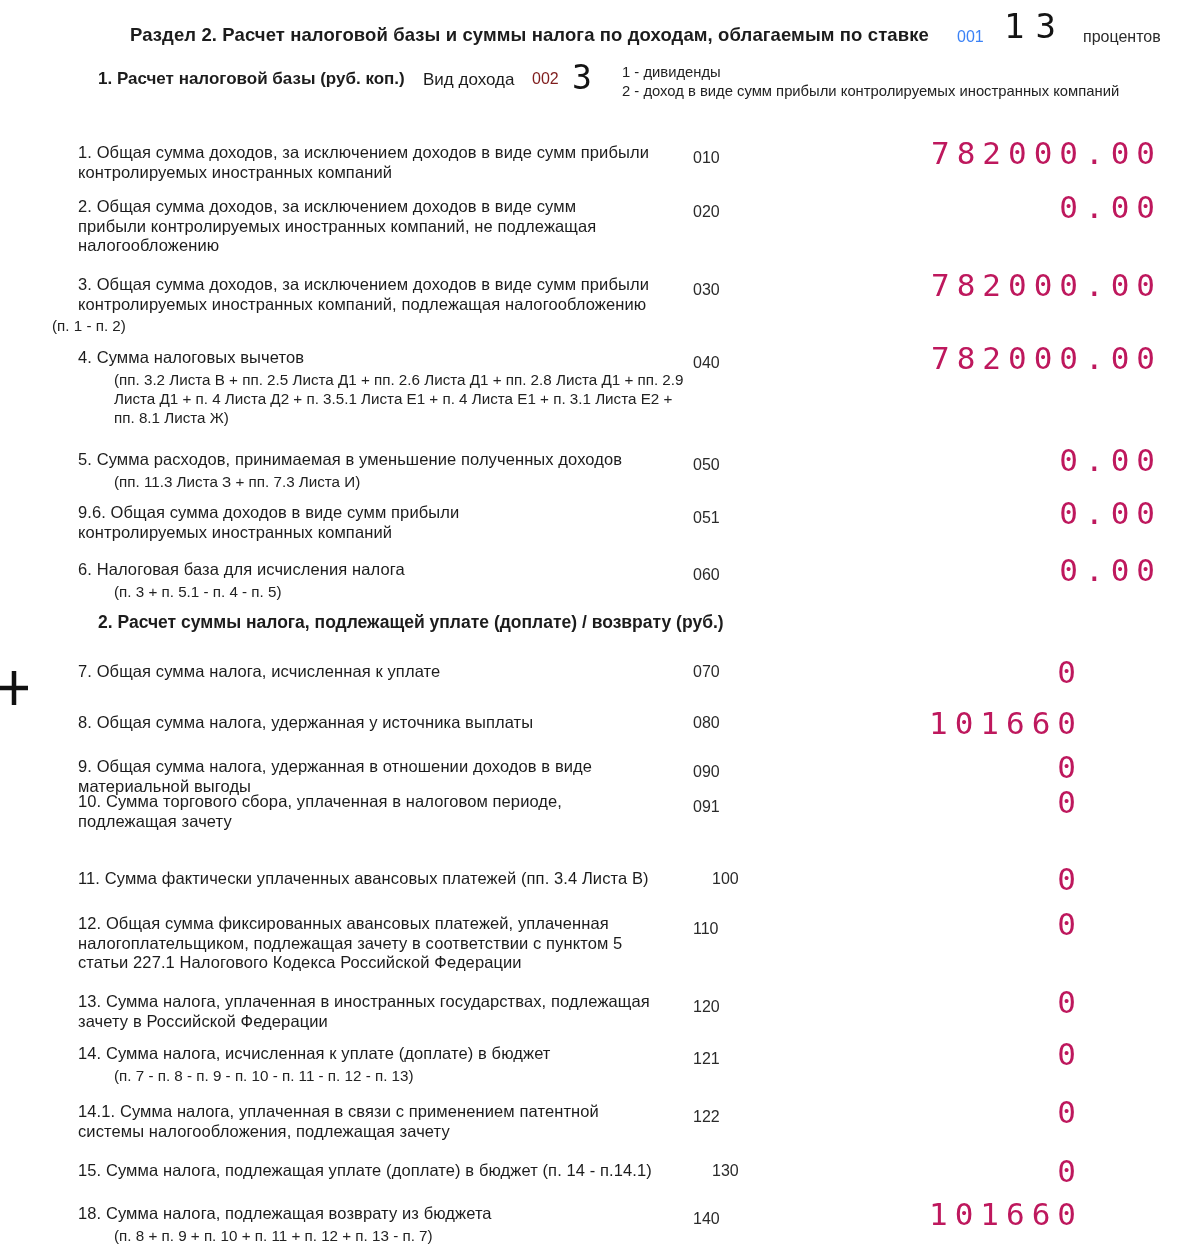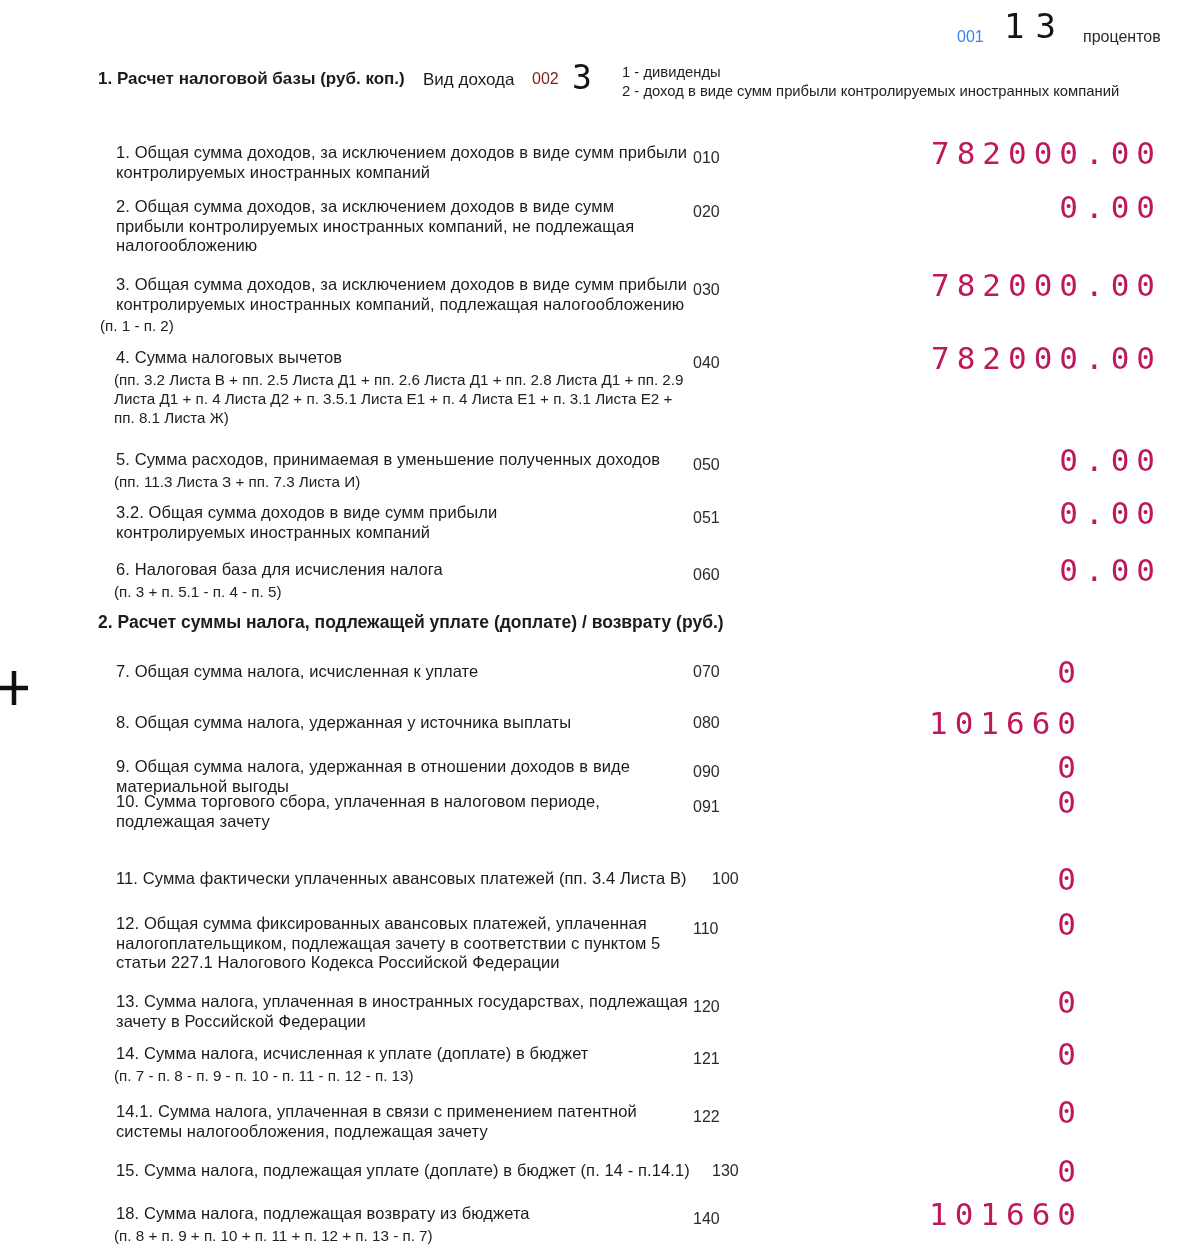--- a/index.html
+++ b/index.html
@@ -29,43 +29,44 @@
   .vid-code  { position: absolute; left: 532px; top: 70px; font-size: 16px; color: #7f1d1d; }
   .vid-value { position: absolute; left: 572px; top: 58px; font-size: 33px; letter-spacing: 6px; }
   .legend    { position: absolute; left: 622px; top: 63px; font-size: 14.8px; line-height: 18.8px; color: #222; }
   .legend div { white-space: nowrap; }
 
   
   .s2-head { position: absolute; left: 98px; top: 612px; font-weight: bold; font-size: 17.5px; }
 
   
   .row  { position: absolute; left: 0; width: 1178px; }
-  .lbl  { margin-left: 116px; font-size: 16.5px; line-height: 19.6px; letter-spacing: 0.1px; }
+  .lbl  { margin-left: 78px; font-size: 16.5px; line-height: 19.6px; letter-spacing: 0.1px; }
   .row.nowrap .lbl { white-space: nowrap; }
   .sub  { margin-left: 114px; max-width: 572px; font-size: 15.2px; line-height: 19px; margin-top: 2px; color: #222; }
-  .sub.flush { margin-left: 100px; }
+  .sub.flush { margin-left: 52px; }
   .code { position: absolute; left: 693px; top: 6px; font-size: 16px; color: #2a2a2a; }
   .row.single .code { top: 1px; }
   .row.codeshift .code { left: 712px; }
   .val  {
     position: absolute; right: 16px; top: -8px;
     font-family: "DejaVu Sans Mono", monospace;
     font-size: 31px; letter-spacing: 7px; color: #be185d;
     white-space: nowrap;
   }
   .row.s2 .val { right: 95px; }
 
   
   .plus-mark { position: absolute; left: 0; top: 670px; width: 30px; height: 36px; }
 </style>
 </head>
 <body>
 
 <div class="page">
 
+  <div class="hdr-title">Раздел 2. Расчет налоговой базы и суммы налога по доходам, облагаемым по ставке</div>
   <div class="hdr-code">001</div>
   <div class="hdr-rate digits">13</div>
   <div class="hdr-pct">процентов</div>
 
   <div class="s1-head">1. Расчет налоговой базы (руб. коп.)</div>
   <div class="vid-label">Вид дохода</div>
   <div class="vid-code">002</div>
   <div class="vid-value digits">3</div>
   <div class="legend">
     <div>1 - дивиденды</div>
@@ -103,21 +104,21 @@
   </div>
 
   <div class="row" style="top:450px">
     <div class="lbl" style="max-width:585px">5. Сумма расходов, принимаемая в уменьшение полученных доходов</div>
     <div class="sub">(пп. 11.3 Листа З + пп. 7.3 Листа И)</div>
     <div class="code">050</div>
     <div class="val digits">0.00</div>
   </div>
 
   <div class="row" style="top:503px">
-    <div class="lbl" style="max-width:512px">3.2. Общая сумма доходов в виде сумм прибыли контролируемых иностранных компаний</div>
+    <div class="lbl" style="max-width:512px">9.6. Общая сумма доходов в виде сумм прибыли контролируемых иностранных компаний</div>
     <div class="code">051</div>
     <div class="val digits">0.00</div>
   </div>
 
   <div class="row" style="top:560px">
     <div class="lbl" style="max-width:585px">6. Налоговая база для исчисления налога</div>
     <div class="sub">(п. 3 + п. 5.1 - п. 4 - п. 5)</div>
     <div class="code">060</div>
     <div class="val digits">0.00</div>
   </div>

